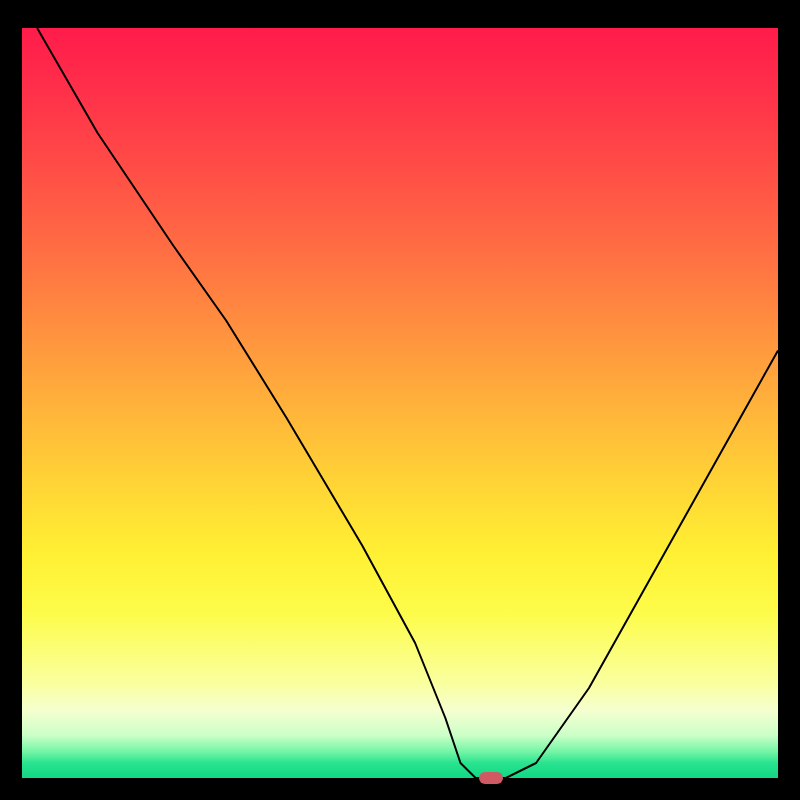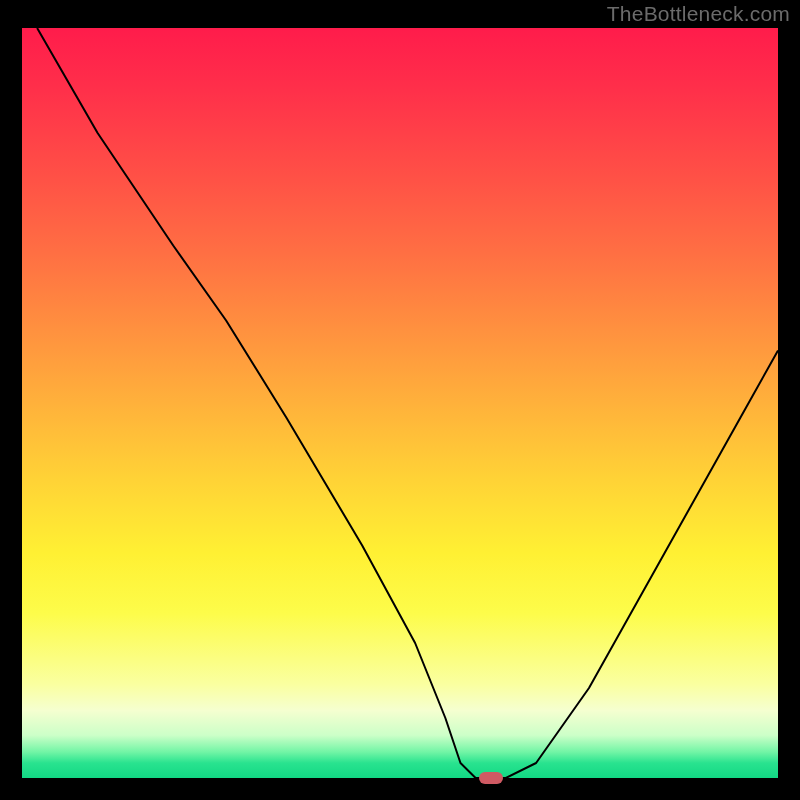--- a/index.html
+++ b/index.html
@@ -71,21 +71,20 @@
     border-radius: 6px;
     background: #cf5a63;
     z-index: 20;
     transform: translate(-50%, -50%);
   }
 </style>
 </head>
 <body>
 
 <div class="container">
-  <div class="watermark">TheBottleneck.com</div>
 
   <div class="plot-area">
     <div class="gradient"></div>
 
     <svg class="curve" viewBox="0 0 100 100" preserveAspectRatio="none">
       <path id="curve-path" fill="none" stroke="#000000" stroke-width="2" stroke-linejoin="round" vector-effect="non-scaling-stroke" d="M2.00 0.00 L10.00 14.00 L20.00 29.00 L27.00 39.00 L35.00 52.00 L45.00 69.00 L52.00 82.00 L56.00 92.00 L58.00 98.00 L60.00 100.00 L64.00 100.00 L68.00 98.00 L75.00 88.00 L85.00 70.00 L95.00 52.00 L100.00 43.00"></path>
     </svg>
 
     <div class="marker" id="marker" style="left: 62%; top: 100%; background: rgb(207, 90, 99);"></div>
   </div>

